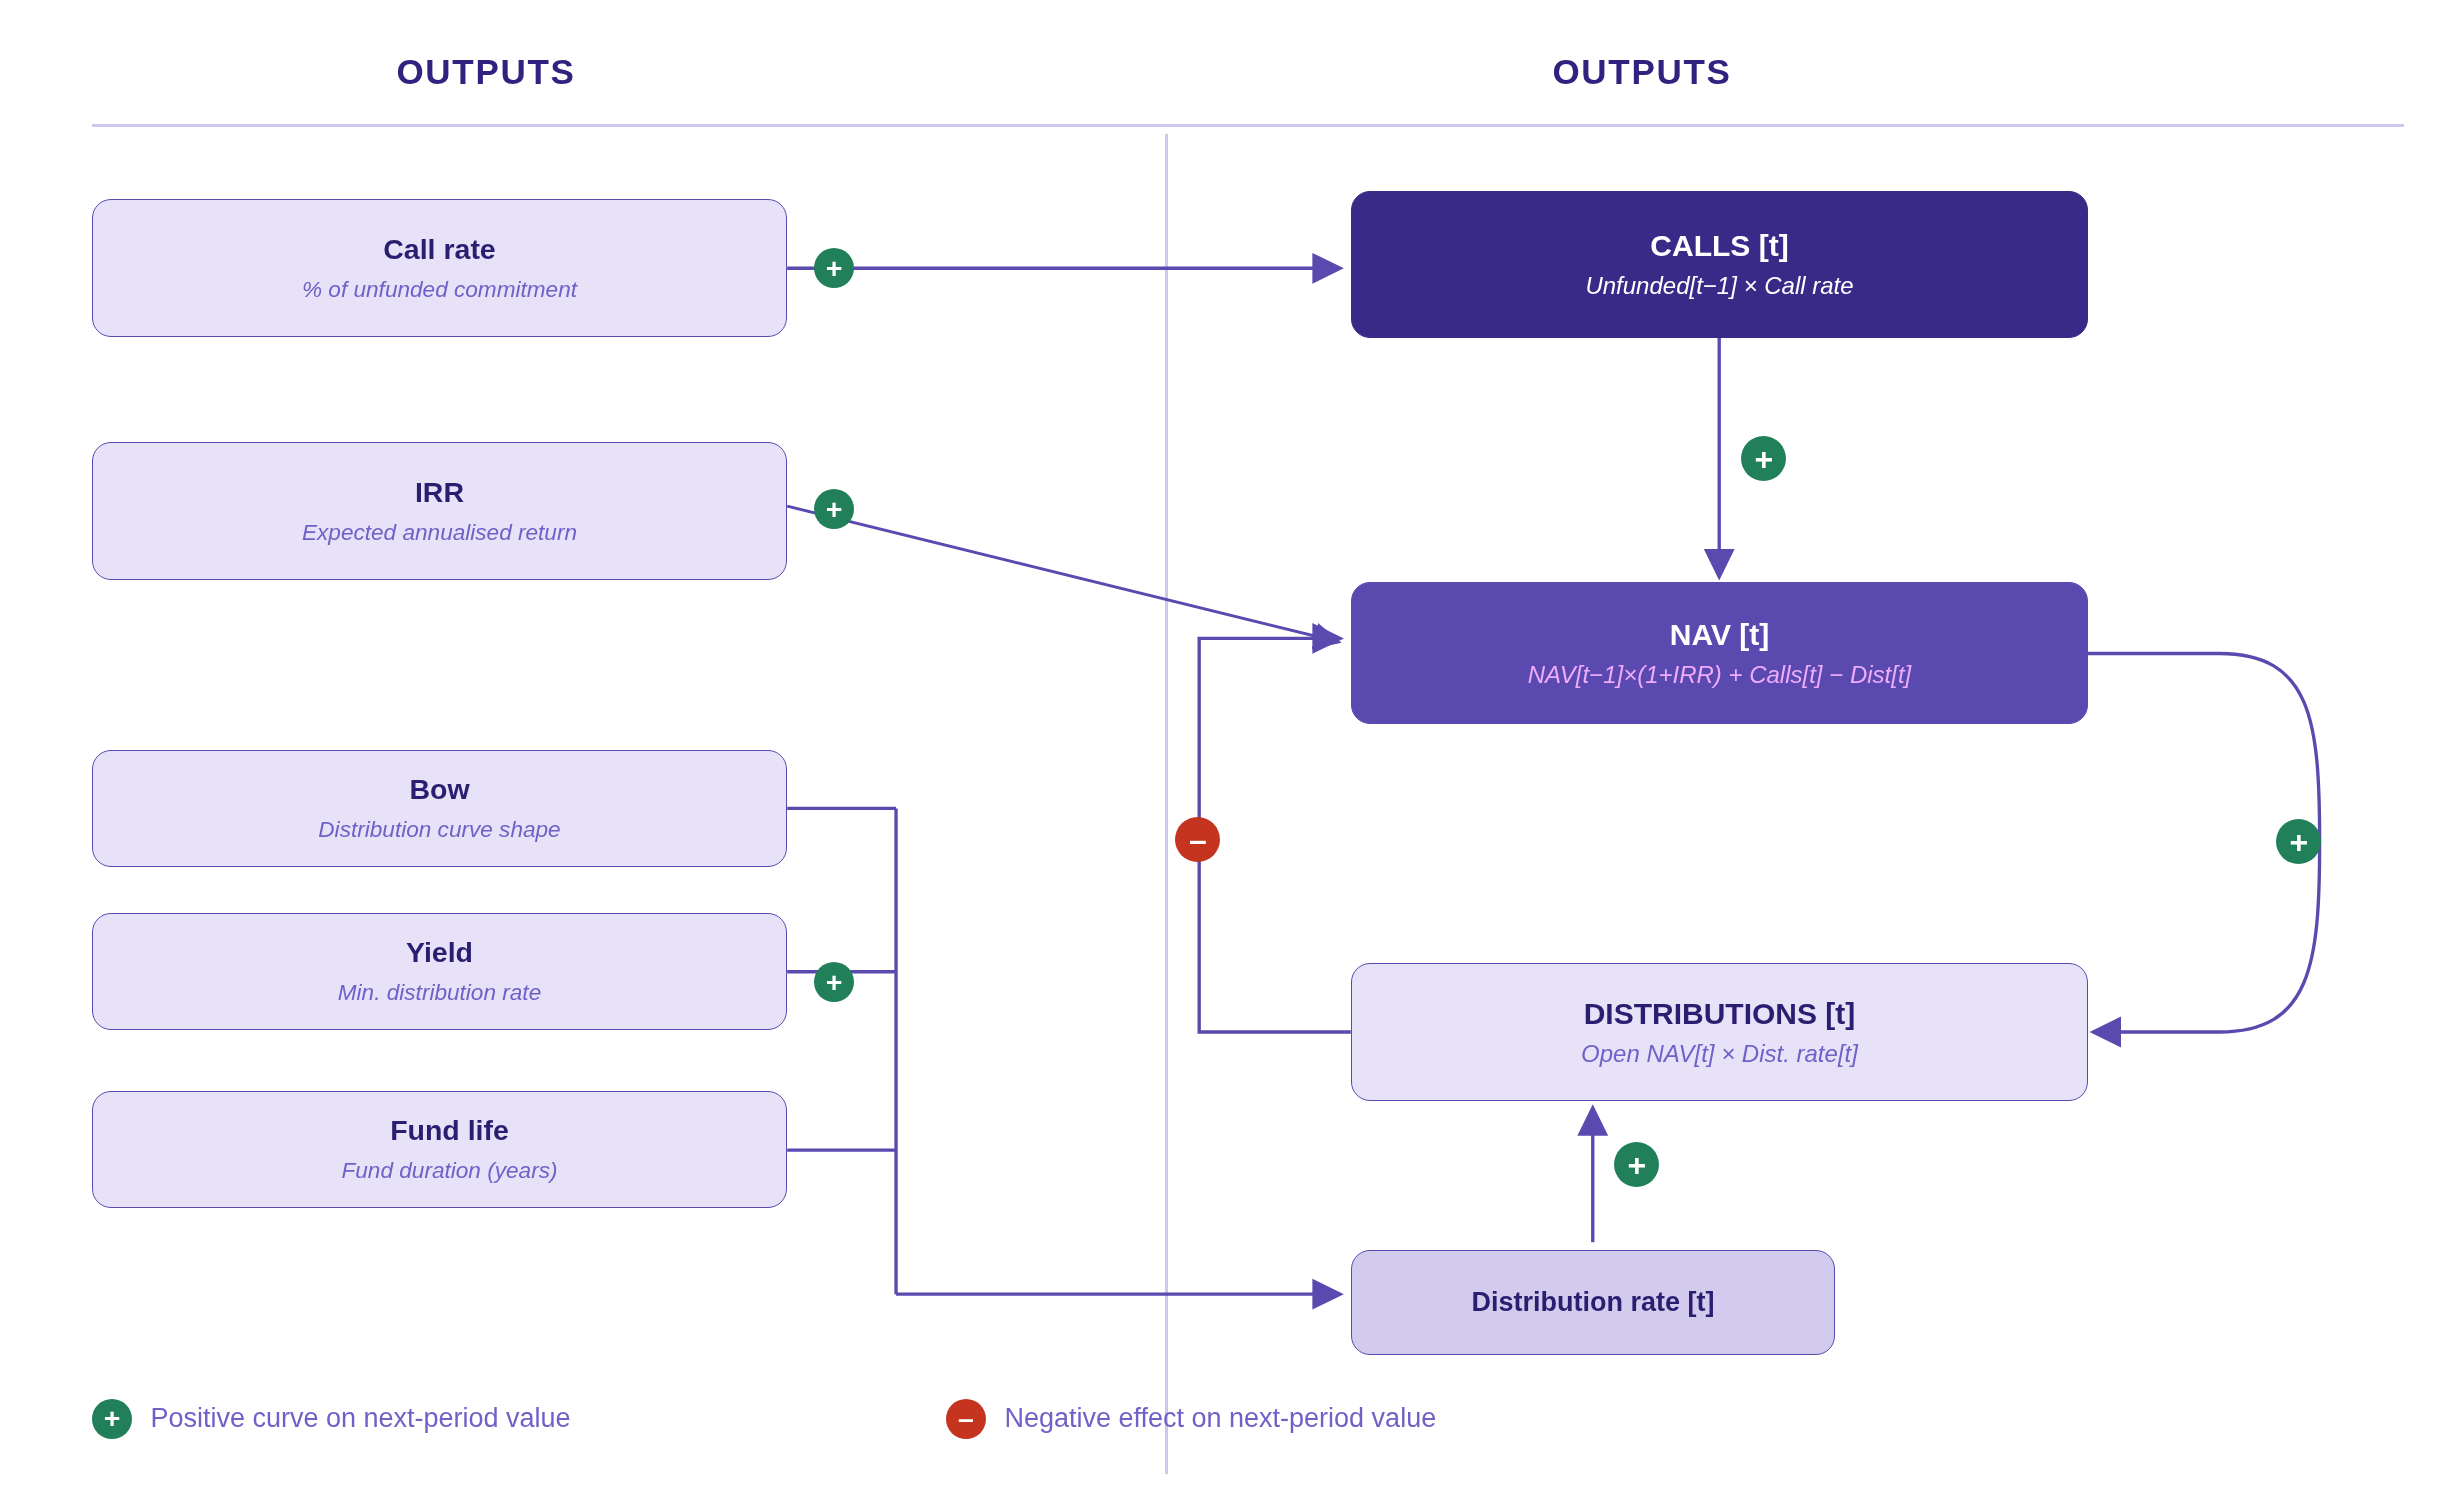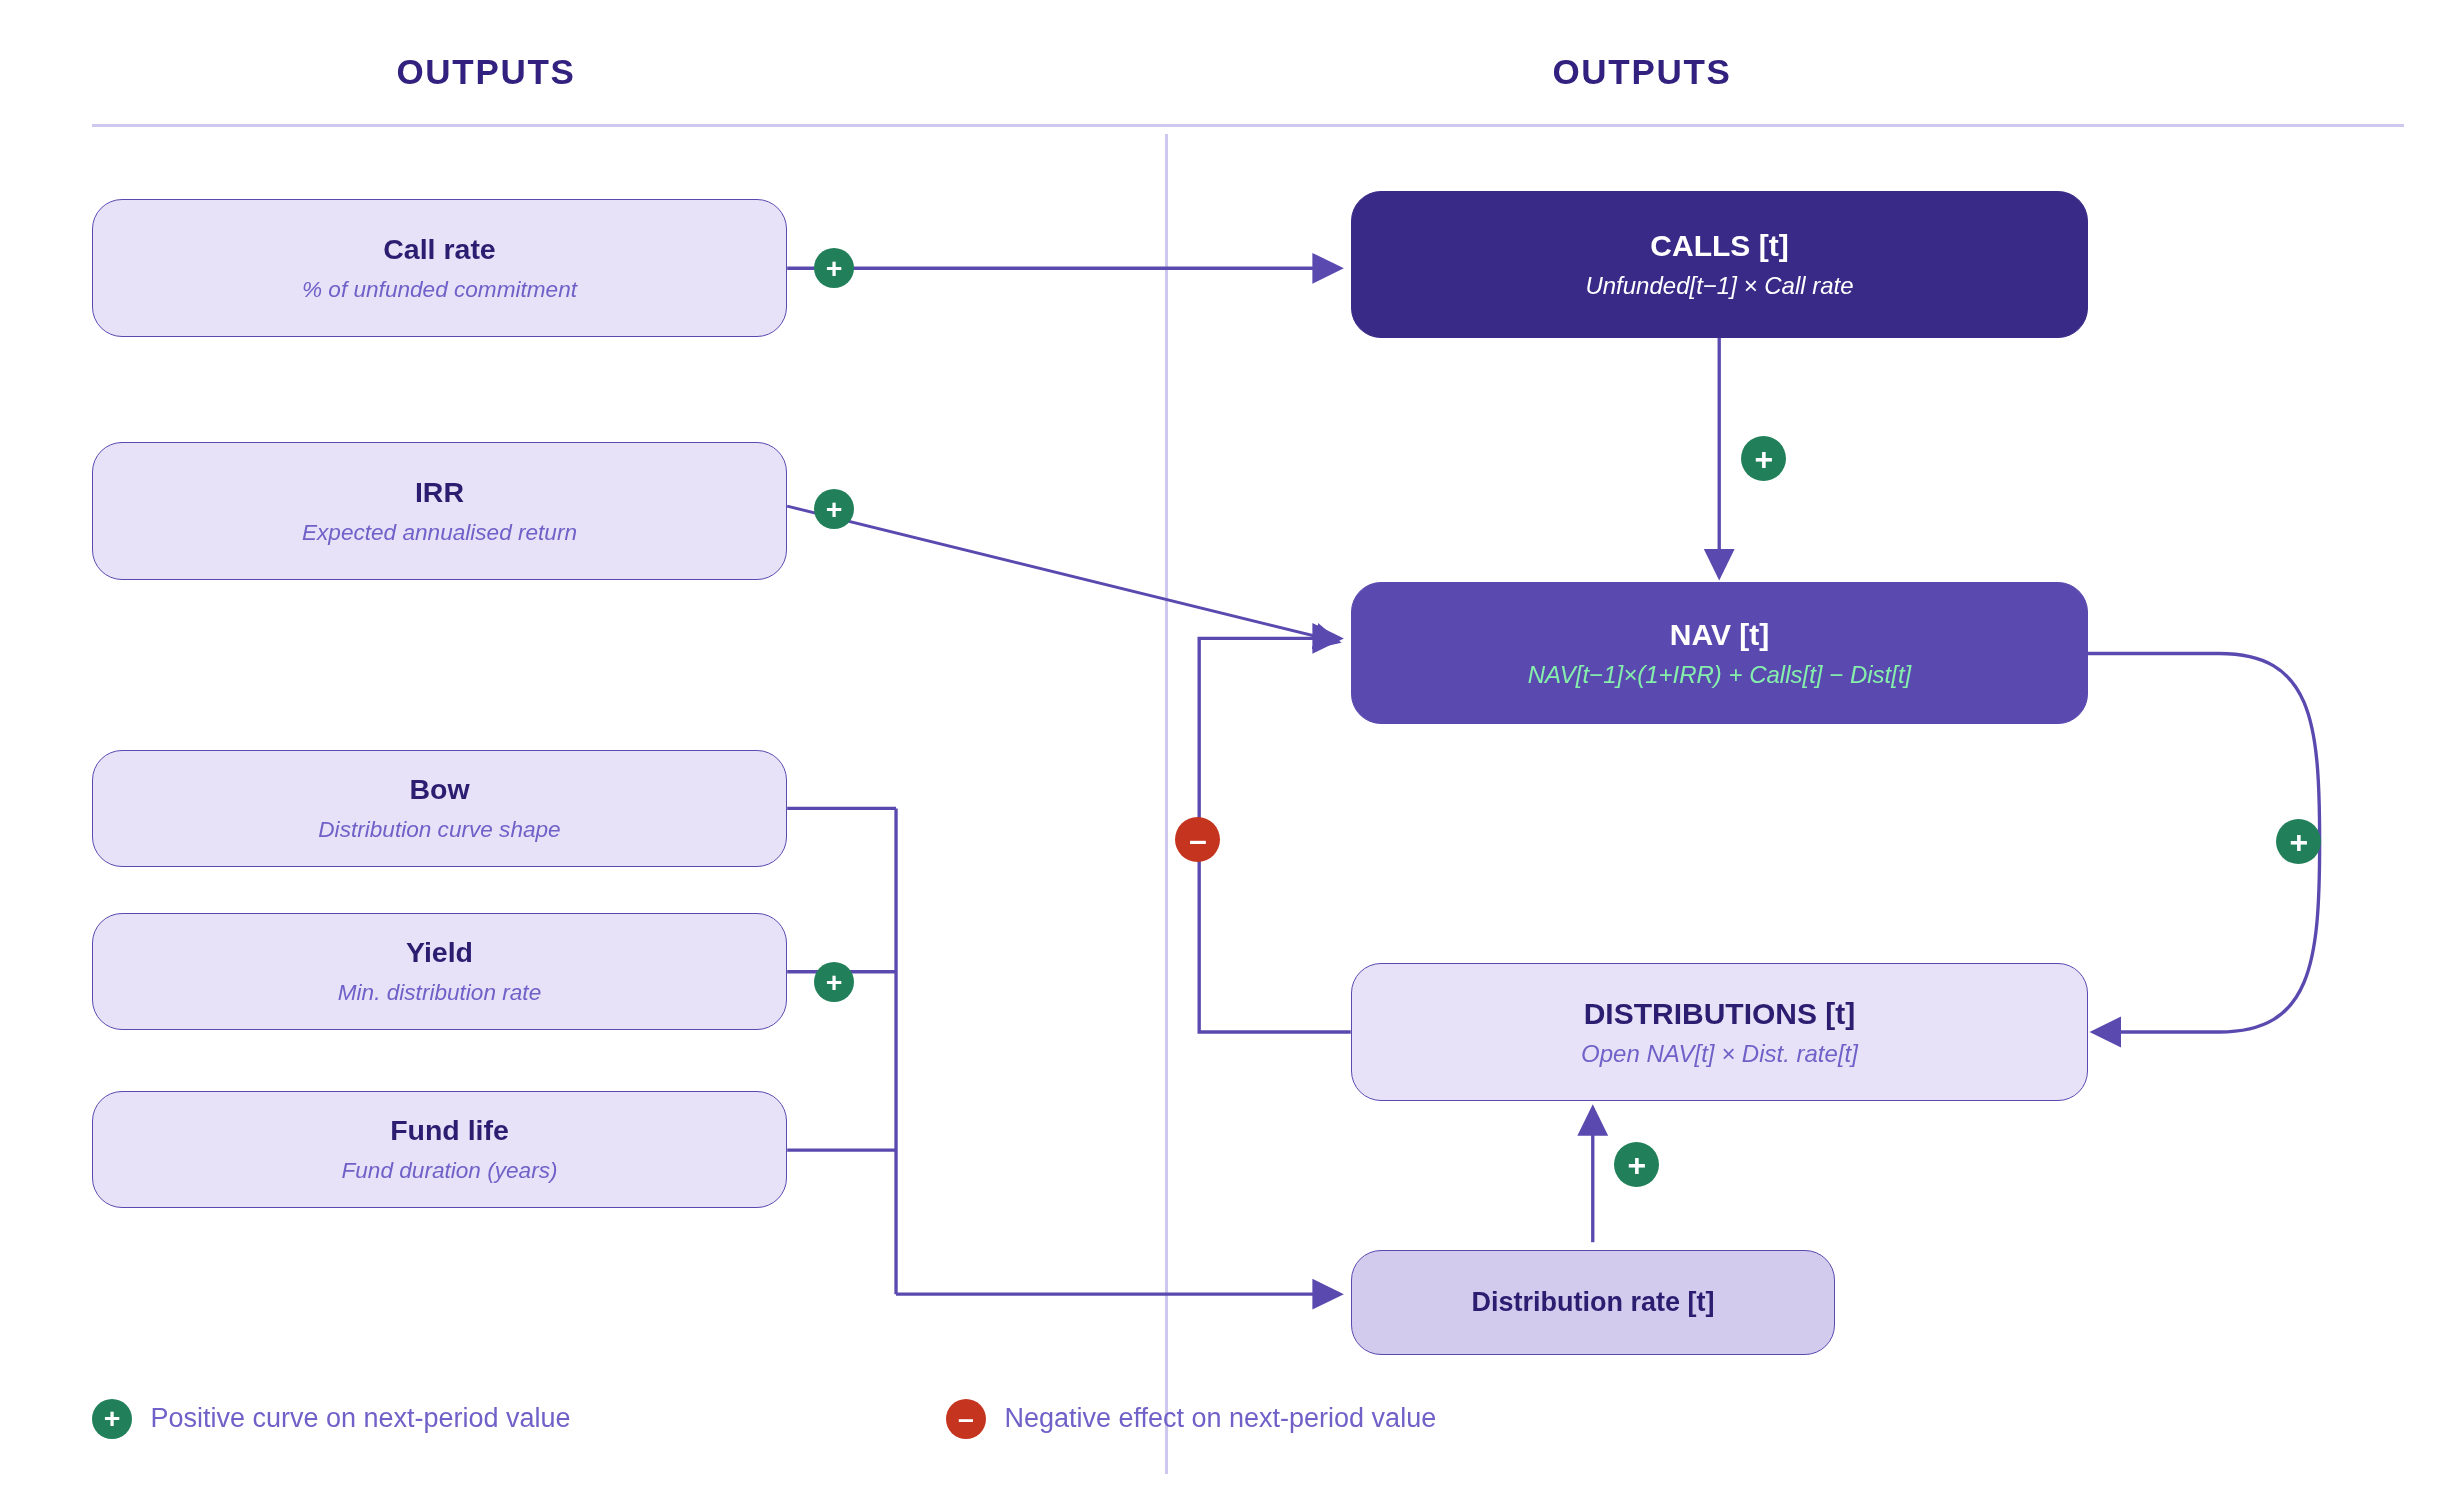--- a/index.html
+++ b/index.html
@@ -23,42 +23,42 @@
     background:#cfc8ee;
   }
   .mid-divider{
     position:absolute;left:1165px;top:134px;width:2.5px;height:1340px;
     background:#cfc8ee;
   }
 
   
   .node{
     position:absolute;
-    border-radius:30px;
+    border-radius:19px;
     box-sizing:border-box;
     display:flex;flex-direction:column;
     align-items:center;justify-content:center;
     text-align:center;
   }
   .node .t{font-weight:bold;line-height:1.1;}
   .node .s{font-style:italic;line-height:1.15;}
 
   .input-node{
     background:#e7e2f8;border:1.7px solid #5a4ab0;
   }
   .input-node .t{font-size:28.5px;color:#2b1d70;}
   .input-node .s{font-size:22.6px;color:#6f61c8;margin-top:11.7px;}
 
   .out-dark{background:#3a2a88;border:1.7px solid #3a2a88;}
   .out-dark .t{font-size:30px;color:#ffffff;}
   .out-dark .s{font-size:24px;color:#ffffff;margin-top:10px;}
 
   .out-mid{background:#5a4ab0;border:1.7px solid #5a4ab0;}
   .out-mid .t{font-size:30px;color:#ffffff;}
-  .out-mid .s{font-size:24px;color:#86efac;margin-top:10px;}
+  .out-mid .s{font-size:24px;color:#f0abfc;margin-top:10px;}
 
   .out-light{background:#e7e2f8;border:1.7px solid #5a4ab0;}
   .out-light .t{font-size:30px;color:#2b1d70;}
   .out-light .s{font-size:24px;color:#6f61c8;margin-top:10px;}
 
   .out-tint{background:#d2cbee;border:1.7px solid #5a4ab0;}
   .out-tint .t{font-size:27px;color:#2b1d70;}
 
   
   #n-callrate {left:92px;  top:199px;  width:695px; height:138px;}

